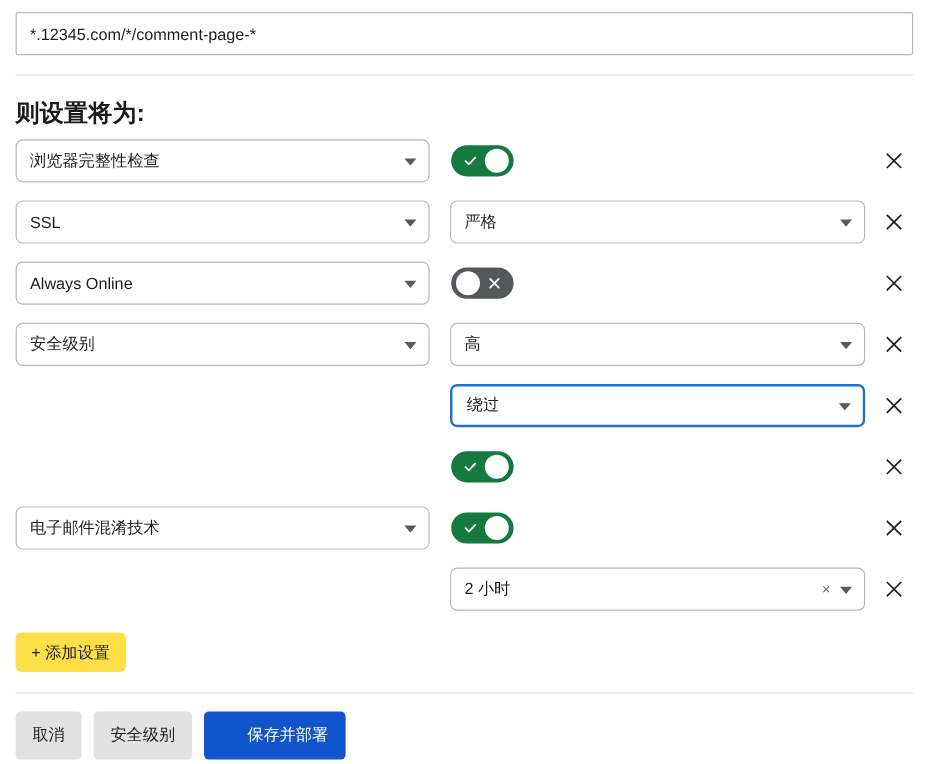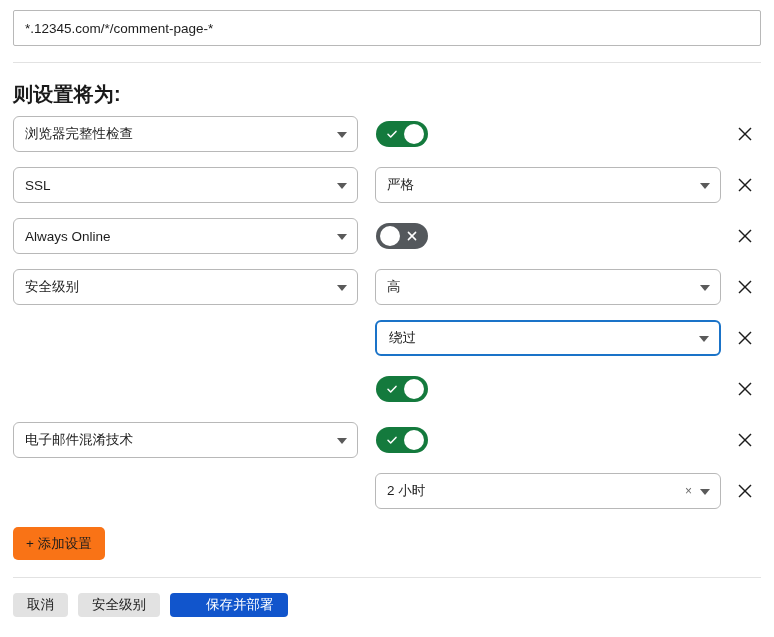--- a/index.html
+++ b/index.html
@@ -183,41 +183,41 @@
   }
   .remove-btn svg { display: block; }
 
   
   .add-btn {
     position: absolute;
     left: 13px;
     top: 527px;
     height: 33px;
     padding: 0 13px;
-    background: #f97316;
+    background: #fde047;
     border: none;
     border-radius: 5px;
     font-family: "Liberation Sans", "DejaVu Sans", sans-serif;
     font-size: 13.5px;
     color: #1d1d1d;
     cursor: pointer;
     display: flex;
     align-items: center;
   }
 
   
   .footer {
     position: absolute;
     left: 13px;
     top: 593px;
     display: flex;
     gap: 10px;
   }
   .btn {
-    height: 24px;
+    height: 40px;
     padding: 0 14px;
     border: none;
     border-radius: 4px;
     font-family: Liberation Serif, serif;
     font-size: 13.5px;
     cursor: pointer;
     display: flex;
     align-items: center;
     justify-content: center;
   }

